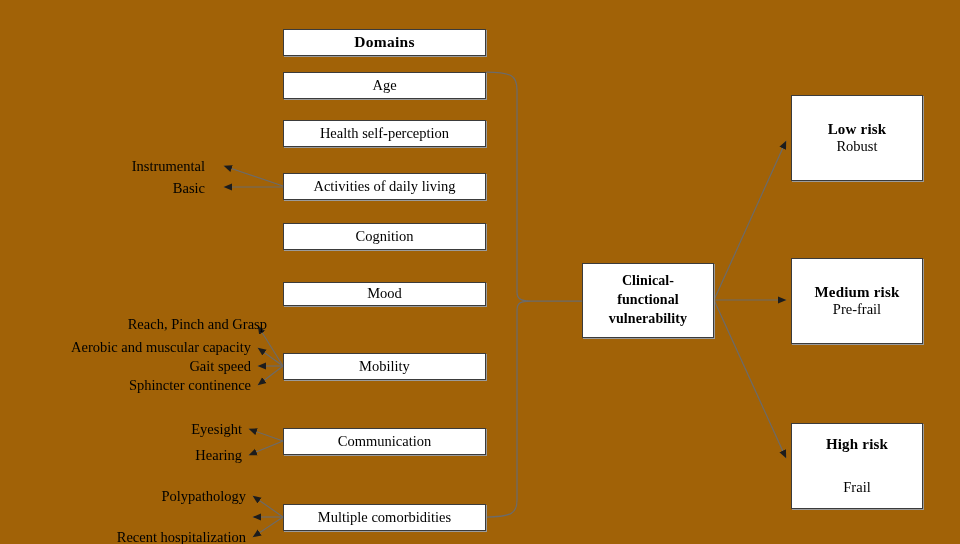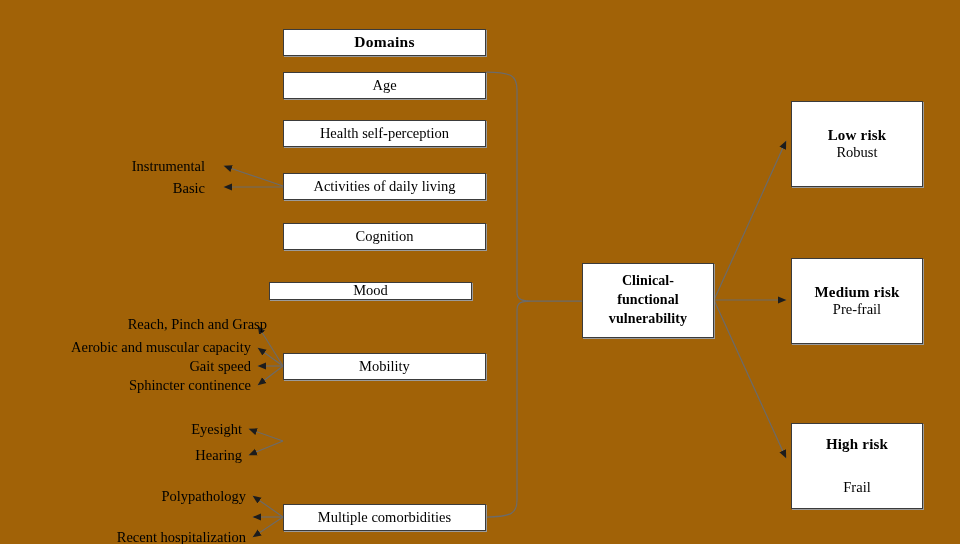--- a/index.html
+++ b/index.html
@@ -107,28 +107,31 @@
   </div>
 
   <div class="box domain" style="left:283px;top:173px;width:203px;height:27px;">
     <span>Activities of daily living</span>
   </div>
 
   <div class="box domain" style="left:283px;top:223px;width:203px;height:27px;">
     <span>Cognition</span>
   </div>
 
-  <div class="box domain" style="left:269px;top:282px;width:203px;height:18px;">
+  <div class="box domain" style="left:283px;top:282px;width:203px;height:24px;">
     <span>Mood</span>
   </div>
 
   <div class="box domain" style="left:283px;top:353px;width:203px;height:27px;">
     <span>Mobility</span>
   </div>
 
+  <div class="box domain" style="left:283px;top:428px;width:203px;height:27px;">
+    <span>Communication</span>
+  </div>
 
   <div class="box domain" style="left:283px;top:504px;width:203px;height:27px;">
     <span>Multiple comorbidities</span>
   </div>
 
   <div class="sublabel" style="left:0px;top:159px;width:205px;">
     <span>Instrumental</span>
   </div>
   <div class="sublabel" style="left:0px;top:181px;width:205px;">
     <span>Basic</span>
@@ -163,21 +166,21 @@
   <div class="sublabel" style="left:0px;top:530px;width:246px;">
     <span>Recent hospitalization</span>
   </div>
 
   <div class="box center" style="left:582px;top:263px;width:132px;height:75px;">
     <span>Clinical-</span>
     <span>functional</span>
     <span>vulnerability</span>
   </div>
 
-  <div class="box outcome" style="left:791px;top:95px;width:132px;height:86px;margin-top:6px;">
+  <div class="box outcome" style="left:791px;top:95px;width:132px;height:86px;">
     <span class="ttl">Low risk</span>
     <span class="sub">Robust</span>
   </div>
 
   <div class="box outcome" style="left:791px;top:258px;width:132px;height:86px;">
     <span class="ttl">Medium risk</span>
     <span class="sub">Pre-frail</span>
   </div>
 
   <div class="box outcome" style="left:791px;top:423px;width:132px;height:86px;gap:26px;">

